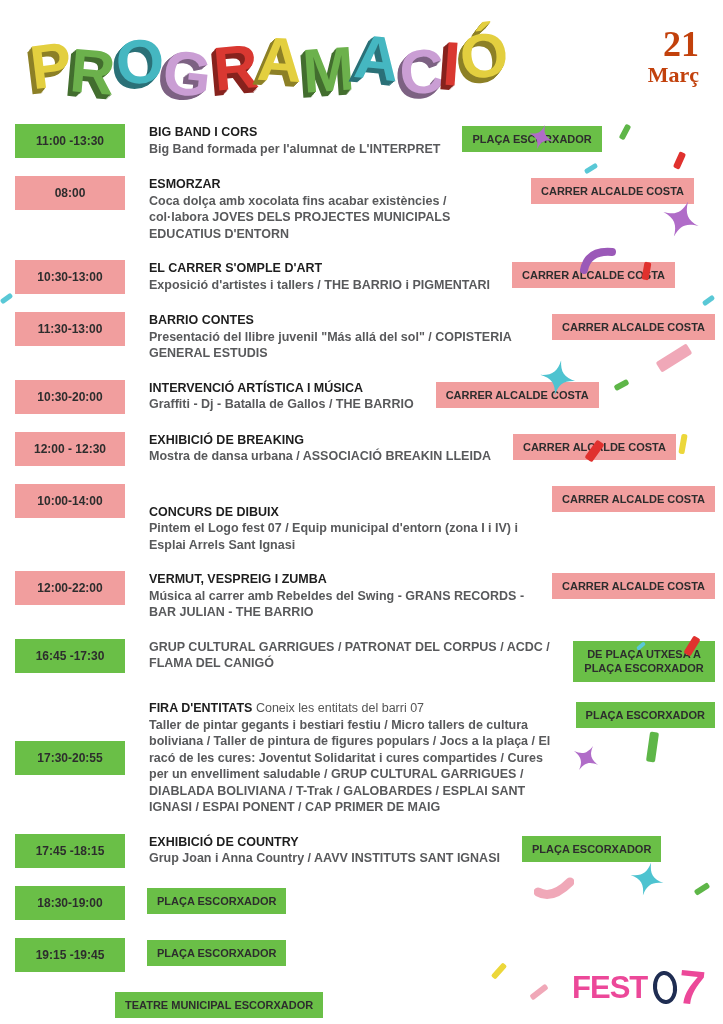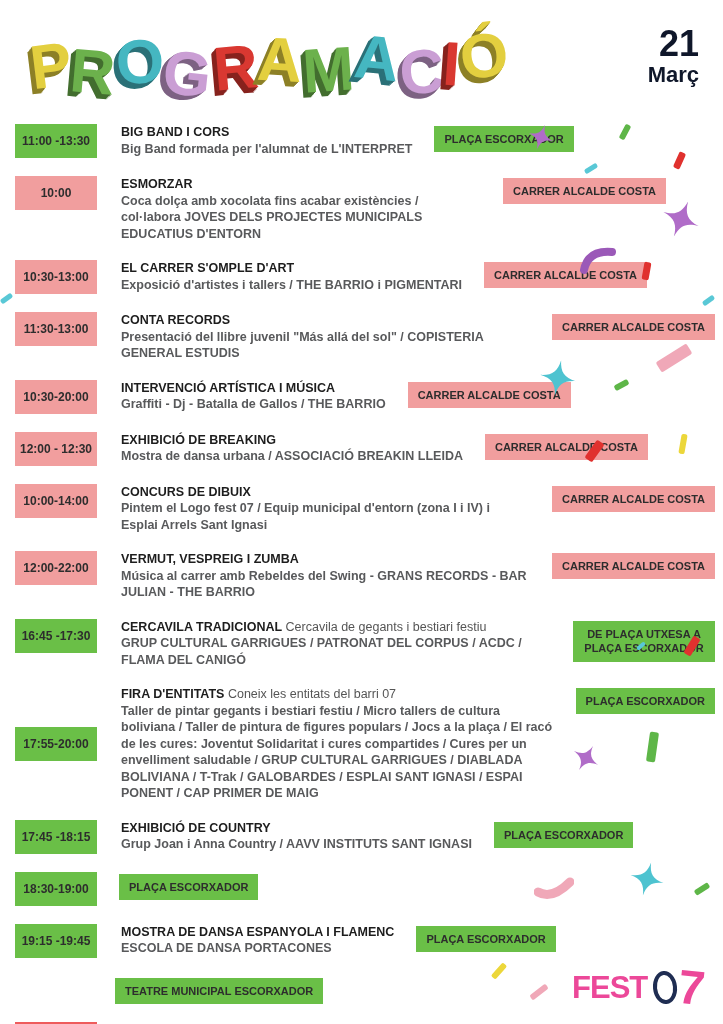--- a/index.html
+++ b/index.html
@@ -8,39 +8,39 @@
     background:#ffffff;
     font-family:"Liberation Sans","DejaVu Sans",sans-serif;
     color:#222;
   }
   
   .title-wrap{position:absolute;left:30px;top:14px;width:580px;height:100px;}
   .title-wrap span{
     display:inline-block;font-weight:bold;font-size:62px;line-height:100px;
     letter-spacing:-2px;margin-right:2px;
   }
-  .date-wrap{position:absolute;right:24px;top:26px;text-align:right;color:#0f172a;}
+  .date-wrap{position:absolute;right:24px;top:26px;text-align:right;color:#c2410c;font-family:Liberation Serif, serif;}
   .date-day{font-size:36px;font-weight:bold;line-height:36px;}
   .date-month{font-size:22px;font-weight:bold;line-height:26px;}
   
   .events{position:absolute;left:15px;top:124px;width:700px;}
   .event{display:flex;align-items:flex-start;margin-bottom:18px;}
   .time-badge{
-    flex:none;width:78px;padding:10px 2px;text-align:center;
+    flex:none;width:78px;padding:10px 16px;text-align:center;
     font-size:12px;font-weight:bold;color:#2d2d2d;
   }
   .time-spacer{flex:none;width:78px;}
   .green{background:#6abf47;}
   .pink{background:#f19e9e;}
   .red-badge{background:#ee5c5c;color:#ffffff;}
   .event-main{margin-left:24px;max-width:500px;}
   .mw360 .event-main{max-width:360px;}
   .mw392 .event-main{max-width:392px;}
   .mw478 .event-main{max-width:478px;}
-  .mw520 .event-main{max-width:520px;}
+  .mw520 .event-main{max-width:520px;margin-top:20px;}
   .event-title{font-size:12.5px;font-weight:bold;color:#1d1d1d;line-height:1.32;}
   .title-suffix{font-weight:normal;color:#555;}
   .event-desc{font-size:12.5px;color:#58595b;line-height:1.32;font-weight:bold;}
   .loc-badge{
     flex:none;margin-left:22px;margin-top:2px;padding:7px 10px;
     font-size:11px;font-weight:bold;color:#2d2d2d;white-space:nowrap;
   }
   .loc-wrap2{white-space:normal;max-width:122px;text-align:center;line-height:1.35;padding:6px 10px;}
   .tc .time-badge{align-self:center;}
   
@@ -69,41 +69,41 @@
   <div class="event">
     <div class="time-badge green">11:00 -13:30</div>
     <div class="event-main">
       <div class="event-title"><b>BIG BAND I CORS</b></div>
       <div class="event-desc">Big Band formada per l'alumnat de L'INTERPRET</div>
     </div>
     <div class="loc-badge green">PLAÇA ESCORXADOR</div>
   </div>
 
   <div class="event mw360">
-    <div class="time-badge pink">10:00</div>
+    <div class="time-badge pink">08:00</div>
     <div class="event-main">
       <div class="event-title"><b>ESMORZAR</b></div>
       <div class="event-desc">Coca dolça amb xocolata fins acabar existències / col·labora JOVES DELS PROJECTES MUNICIPALS EDUCATIUS D'ENTORN</div>
     </div>
     <div class="loc-badge pink">CARRER ALCALDE COSTA</div>
   </div>
 
   <div class="event">
     <div class="time-badge pink">10:30-13:00</div>
     <div class="event-main">
       <div class="event-title"><b>EL CARRER S'OMPLE D'ART</b></div>
       <div class="event-desc">Exposició d'artistes i tallers / THE BARRIO i PIGMENTARI</div>
     </div>
     <div class="loc-badge pink">CARRER ALCALDE COSTA</div>
   </div>
 
   <div class="event">
     <div class="time-badge pink">11:30-13:00</div>
     <div class="event-main">
-      <div class="event-title"><b>CONTA RECORDS</b></div>
+      <div class="event-title"><b>BARRIO CONTES</b></div>
       <div class="event-desc">Presentació del llibre juvenil "Más allá del sol" / COPISTERIA GENERAL ESTUDIS</div>
     </div>
     <div class="loc-badge pink">CARRER ALCALDE COSTA</div>
   </div>
 
   <div class="event">
     <div class="time-badge pink">10:30-20:00</div>
     <div class="event-main">
       <div class="event-title"><b>INTERVENCIÓ ARTÍSTICA I MÚSICA</b></div>
       <div class="event-desc">Graffiti - Dj - Batalla de Gallos / THE BARRIO</div>
@@ -134,28 +134,27 @@
     <div class="event-main">
       <div class="event-title"><b>VERMUT, VESPREIG I ZUMBA</b></div>
       <div class="event-desc">Música al carrer amb Rebeldes del Swing - GRANS RECORDS - BAR JULIAN - THE BARRIO</div>
     </div>
     <div class="loc-badge pink">CARRER ALCALDE COSTA</div>
   </div>
 
   <div class="event">
     <div class="time-badge green">16:45 -17:30</div>
     <div class="event-main">
-      <div class="event-title"><b>CERCAVILA TRADICIONAL</b><span class="title-suffix"> Cercavila de gegants i bestiari festiu</span></div>
       <div class="event-desc">GRUP CULTURAL GARRIGUES / PATRONAT DEL CORPUS / ACDC / FLAMA DEL CANIGÓ</div>
     </div>
     <div class="loc-badge green loc-wrap2">DE PLAÇA UTXESA A PLAÇA ESCORXADOR</div>
   </div>
 
   <div class="event mw478 tc">
-    <div class="time-badge green">17:55-20:00</div>
+    <div class="time-badge green">17:30-20:55</div>
     <div class="event-main">
       <div class="event-title"><b>FIRA D'ENTITATS</b><span class="title-suffix"> Coneix les entitats del barri 07</span></div>
       <div class="event-desc">Taller de pintar gegants i bestiari festiu / Micro tallers de cultura boliviana / Taller de pintura de figures populars / Jocs a la plaça / El racó de les cures: Joventut Solidaritat i cures compartides / Cures per un envelliment saludable / GRUP CULTURAL GARRIGUES / DIABLADA BOLIVIANA / T-Trak / GALOBARDES / ESPLAI SANT IGNASI / ESPAI PONENT / CAP PRIMER DE MAIG</div>
     </div>
     <div class="loc-badge green">PLAÇA ESCORXADOR</div>
   </div>
 
   <div class="event">
     <div class="time-badge green">17:45 -18:15</div>
     <div class="event-main">
@@ -165,24 +164,20 @@
     <div class="loc-badge green">PLAÇA ESCORXADOR</div>
   </div>
 
   <div class="event">
     <div class="time-badge green">18:30-19:00</div>
     <div class="loc-badge green">PLAÇA ESCORXADOR</div>
   </div>
 
   <div class="event">
     <div class="time-badge green">19:15 -19:45</div>
-    <div class="event-main">
-      <div class="event-title"><b>MOSTRA DE DANSA ESPANYOLA I FLAMENC</b></div>
-      <div class="event-desc">ESCOLA DE DANSA PORTACONES</div>
-    </div>
     <div class="loc-badge green">PLAÇA ESCORXADOR</div>
   </div>
 
   <div class="event">
     <div class="time-spacer"></div>
     <div class="loc-badge green">TEATRE MUNICIPAL ESCORXADOR</div>
   </div>
 
   <div class="event mw392">
     <div class="time-badge red-badge">TOT EL DIA</div>

